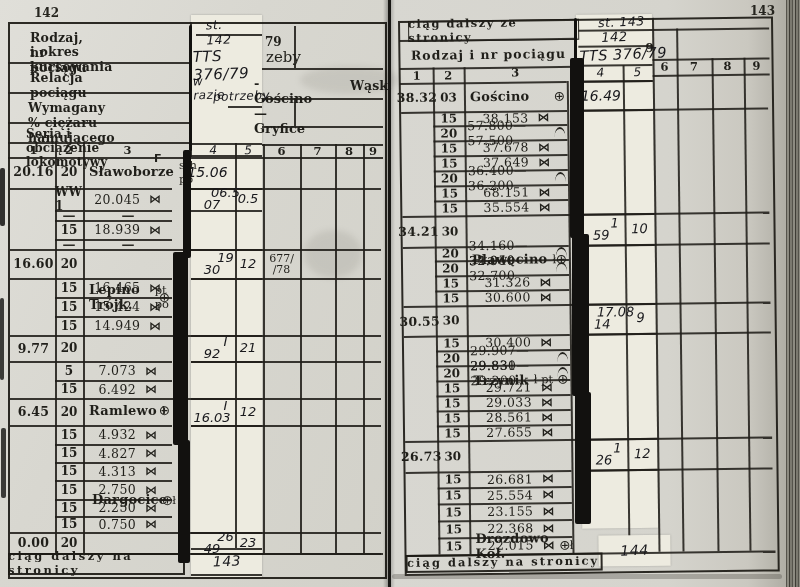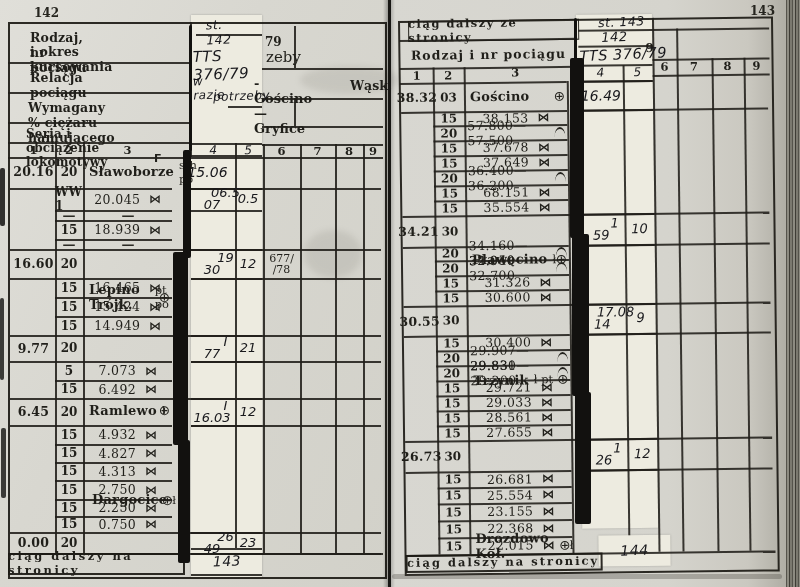--- a/index.html
+++ b/index.html
@@ -204,21 +204,21 @@
         <div class="ln" style="left: 191px; top: 361px; width: 190px;"></div>
         <div class="cell print c1t" style="left: 12px; top: 335px; width: 43px; height: 26px;">9.77</div>
         <div class="cell print c2t" style="left: 55px; top: 335px; width: 28px; height: 26px;">20</div>
         <div class="cell print st" style="left: 86px; top: 335px; width: 84px; height: 26px;">
           <span class="stname">Ramlewo</span>
           <span class="stsuf">ł</span>
           <span class="plus">⊕</span>
         </div>
         <div class="hwc" style="left: 192px; top: 335px; width: 43px; height: 26px;">
           <span class="l1">I</span>
-          <span class="l2">77</span>
+          <span class="l2">92</span>
         </div>
         <div class="hwc" style="left: 235px; top: 335px; width: 26px; height: 26px;">21</div>
         <div class="ln" style="left: 55px; top: 361px; width: 117px;"></div>
         <div class="cell print c2t" style="left: 55px; top: 361px; width: 28px; height: 19px;">5</div>
         <div class="cell print kmt" style="left: 86px; top: 361px; width: 84px; height: 19px;">
           <span class="">7.073</span>
           <span class="xic">⋈</span>
         </div>
         <div class="ln" style="left: 55px; top: 380px; width: 117px;"></div>
         <div class="cell print c2t" style="left: 55px; top: 380px; width: 28px; height: 18px;">15</div>

